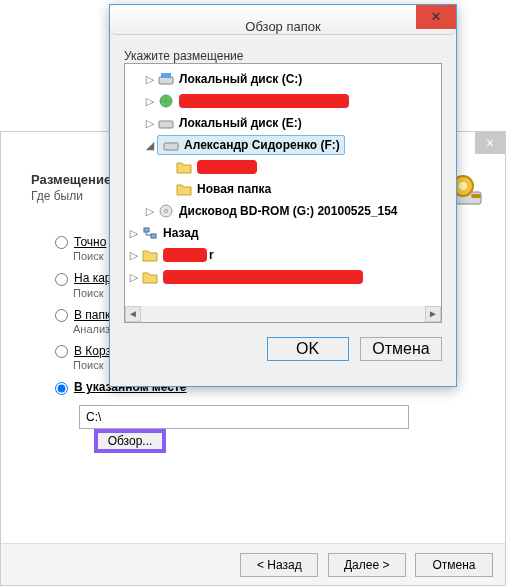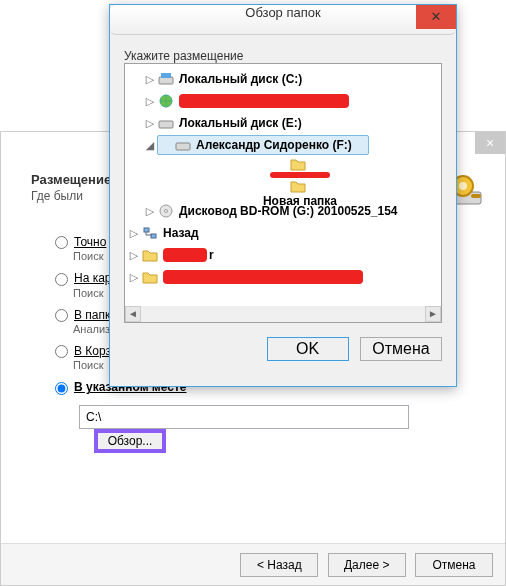--- a/index.html
+++ b/index.html
@@ -19,42 +19,42 @@
 .radio-desc { font-size: 11px; color: #666; margin-left: 42px; margin-bottom: 6px; }
 .radio { vertical-align: middle; margin-right: 6px; }
 .path-row { margin: 10px 0 0 48px; }
 .path-input { width: 330px; height: 24px; border: 1px solid #abadb3; padding: 2px 6px; font-size: 12px; vertical-align: middle; }
 .browse-btn { width: 72px; height: 24px; margin-left: 15px; vertical-align: middle; background: #f0f0f0; border: 4px solid #8b5cf6; font-size: 12px; }
 .wizard-footer { position: absolute; bottom: 0; left: 0; right: 0; height: 42px; border-top: 1px solid #ddd; background: #f5f5f5; text-align: right; padding: 9px 12px; }
 .wizard-footer button { width: 78px; height: 24px; margin-left: 6px; background: #f0f0f0; border: 1px solid #acacac; font-size: 12px; }
 
 
 .dlg { position: absolute; left: 109px; top: 4px; width: 348px; height: 383px; background: #f0f0f0; border: 1px solid #4aa3df; box-shadow: 0 3px 12px rgba(0,0,0,0.3); z-index: 10; }
-.dlg-title { height: 30px; background: linear-gradient(#fff,#f0f0f0); display: flex; align-items: flex-start; justify-content: center; position: relative; border-bottom: 1px solid #d0d0d0; border-radius: 6px; }
+.dlg-title { height: 30px; background: linear-gradient(#fff,#f0f0f0); display: flex; align-items: flex-end; justify-content: center; position: relative; border-bottom: 1px solid #d0d0d0; border-radius: 6px; }
 .dlg-title span { font-size: 13px; color: #333; }
 .dlg-close { position: absolute; right: 0; top: 0; width: 40px; height: 24px; background: #e04b3e; color: #fff; text-align: center; line-height: 22px; font-size: 15px; }
 .dlg-body { padding: 14px 14px 4px 14px; }
 .dlg-instr { color: #333; }
 .tree { background: #fff; border: 1px solid #a0a0a0; height: 260px; overflow: auto; padding: 4px 2px; position: relative; }
 .tree-item { display: flex; align-items: center; height: 22px; white-space: nowrap; }
 .expander { width: 14px; text-align: center; color: #6a6a6a; font-size: 11px; flex-shrink: 0; user-select: none; }
 .ticon { width: 18px; height: 16px; margin-right: 4px; flex-shrink: 0; display: inline-flex; align-items: center; justify-content: center; }
 .tree-label { font-size: 12px; color: #000000; font-weight: bold; }
 .redacted { background: #ef2222; border-radius: 4px; height: 14px; display: inline-block; }
-.selected { background: #d9ecf7; border: 1px solid #7ab9dd; border-radius: 2px; padding: 0 16px; height: 20px; }
+.selected { background: #d9ecf7; border: 1px solid #7ab9dd; border-radius: 2px; padding: 0 4px; height: 20px; }
 .dlg-footer { text-align: right; padding: 10px 14px 14px; }
 .dlg-footer button { width: 82px; height: 24px; margin-left: 8px; background: #f0f0f0; border: 1px solid #acacac; font-size: 16px; }
 .dlg-footer button.primary { border: 1px solid #3e9de0; }
 .hscroll { position: absolute; bottom: 0; left: 0; right: 0; height: 16px; background: #f0f0f0; display: flex; }
 .hscroll .arrow { width: 16px; height: 16px; background: #e8e8e8; border: 1px solid #ccc; color: #666; font-size: 10px; text-align: center; line-height: 14px; }
 .hscroll .track { flex: 1; background: #f0f0f0; }
 
 
 .ind0 { padding-left: 16px; }
-.ind1 { padding-left: 34px; flex-direction: column; }
+.ind1 { padding-left: 34px; }
 </style>
 </head>
 <body>
 
 <div class="wizard">
   <div class="wizard-close">×</div>
   <div class="wizard-inner">
     <div class="wizard-title">Размещение</div>
     <div class="wizard-sub">Где были</div>
     <svg class="disk-icon" viewBox="0 0 44 44">

